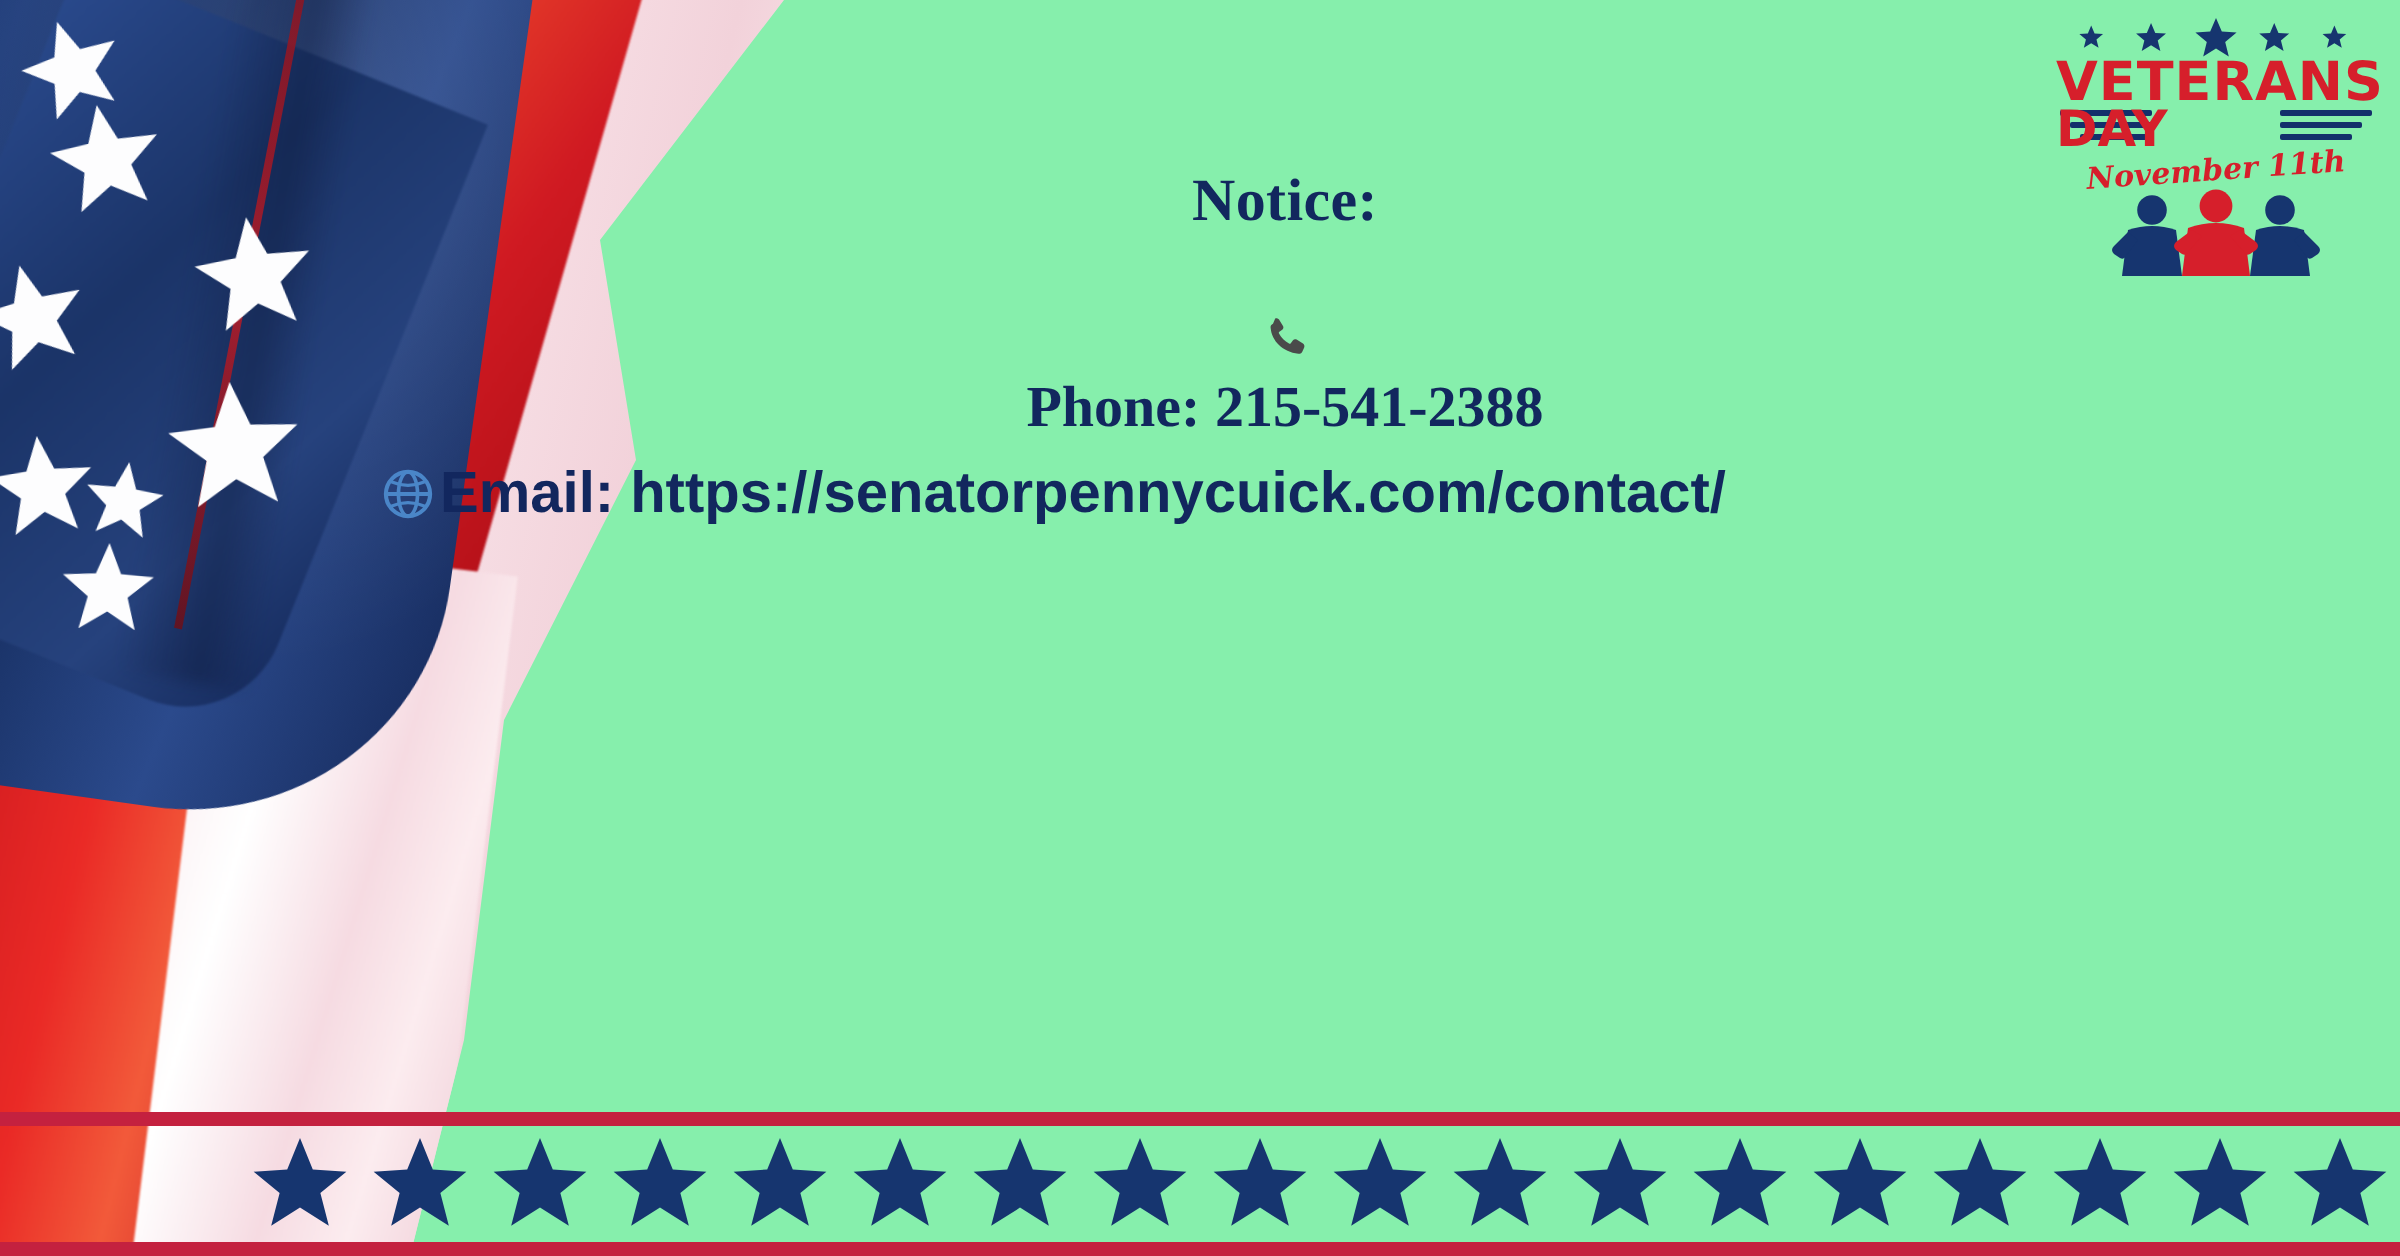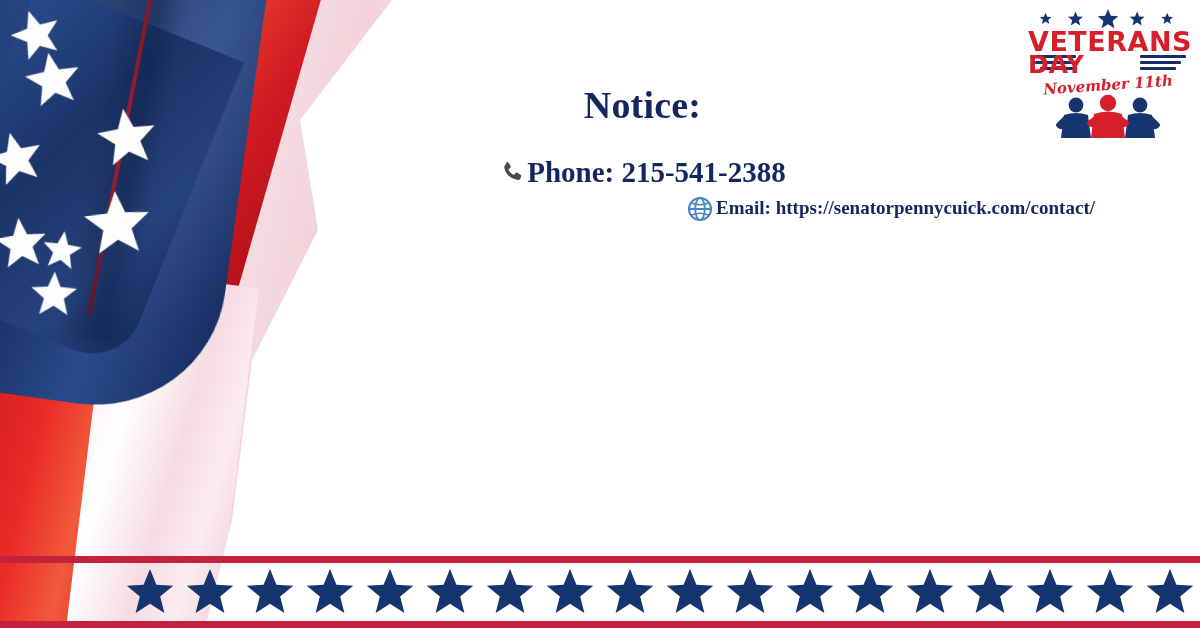--- a/index.html
+++ b/index.html
@@ -2,21 +2,21 @@
 <html><head>
 <meta charset="utf-8">
 <style>
   html,body{margin:0;padding:0;}
   body{
     width:1200px;height:628px;overflow:hidden;
     background:#aebbd0;
     font-family:"Liberation Serif", serif;
     position:relative;
   }
-  .stage{position:absolute;inset:0;width:1200px;height:628px;overflow:hidden;background:#ffffff;}
+  .stage{position:absolute;inset:0;width:1200px;height:628px;overflow:hidden;background:#86efac;}
 
   
   .flag-photo{
     position:absolute;left:0;top:0;width:400px;height:628px;
     overflow:hidden;
     clip-path: polygon(0 0, 392px 0, 300px 120px, 318px 230px, 252px 360px, 232px 520px, 205px 628px, 0 628px);
   }
   .flag-layer{position:absolute;inset:0;}
 
   
@@ -113,41 +113,41 @@
   .vd-soldiers{position:absolute;left:22px;top:88px;width:116px;height:44px;}
   .vd-soldiers svg{display:block;}
 
   
   .content{
     position:absolute;left:190px;top:86px;width:905px;
     text-align:center;color:#12275e;
   }
   .notice-title{
     font-family:"Liberation Serif", serif;font-weight:bold;
-    font-size:38px;line-height:1;margin:0 0 28px 0;letter-spacing:.2px;
+    font-size:30px;line-height:1;margin:0 0 40px 0;letter-spacing:.2px;
   }
   .para-main{
     font-family:"Liberation Serif", serif;font-weight:bold;
     font-size:30px;line-height:1.5;margin:0 0 22px 0;
     padding:0 12px;
   }
   .para-contact{
     font-family:"Liberation Serif", serif;font-weight:bold;
     font-size:27px;line-height:1.45;margin:0;
     padding:0 62px;
   }
   .line-phone{
     font-family:"Liberation Serif", serif;font-weight:bold;
     font-size:29px;line-height:1.4;margin:6px 0 0 0;
-    display:flex;align-items:center;justify-content:center;gap:2px;
+    display:flex;align-items:center;gap:2px;flex-direction:column;
   }
   .line-email{
-    font-family:Liberation Serif, serif;font-weight:bold;
-    font-size:19px;line-height:1.4;margin:2px 0 0 0;
-    display:flex;align-items:center;justify-content:flex-end;gap:2px;
+    font-family:Liberation Sans, sans-serif;font-weight:bold;
+    font-size:29px;line-height:1.4;margin:2px 0 0 0;
+    display:flex;align-items:center;justify-content:flex-start;gap:2px;
   }
   .icon-phone{display:inline-flex;width:26px;height:26px;align-items:center;justify-content:center;}
   .icon-globe{display:inline-flex;width:28px;height:28px;align-items:center;justify-content:center;}
 
   
   .band{position:absolute;left:0;bottom:0;width:1200px;height:72px;}
   .band-rule{position:absolute;left:0;width:1200px;height:7px;background:#c4213f;}
   .band-rule.top{top:0;}
   .band-rule.bot{bottom:0;}
   .band-stars{

